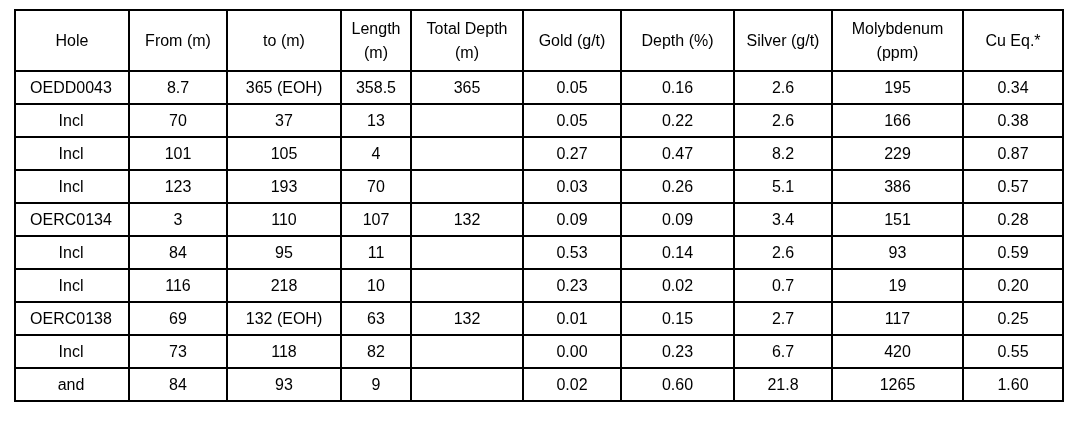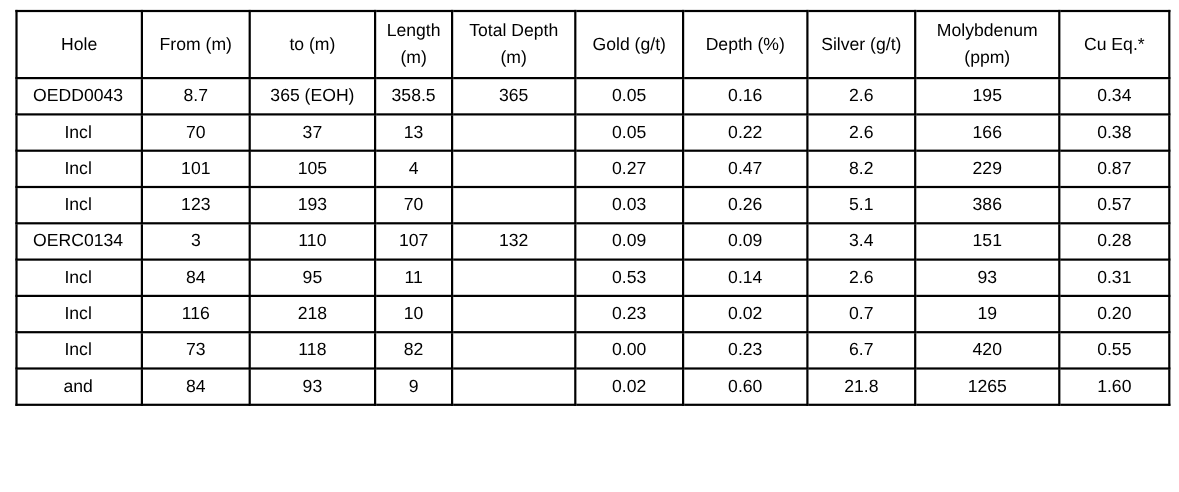--- a/index.html
+++ b/index.html
@@ -158,33 +158,45 @@
           <tr>
             <td class="hole-cell">Incl</td>
             <td>84</td>
             <td>95</td>
             <td>11</td>
             <td></td>
             <td>0.53</td>
             <td>0.14</td>
             <td>2.6</td>
             <td>93</td>
-            <td>0.31</td>
+            <td>0.59</td>
           </tr>
           <tr>
             <td class="hole-cell">Incl</td>
             <td>116</td>
             <td>218</td>
             <td>10</td>
             <td></td>
             <td>0.23</td>
             <td>0.02</td>
             <td>0.7</td>
             <td>19</td>
             <td>0.20</td>
+          </tr>
+          <tr>
+            <td class="hole-cell">OERC0138</td>
+            <td>69</td>
+            <td>132 (EOH)</td>
+            <td>63</td>
+            <td>132</td>
+            <td>0.01</td>
+            <td>0.15</td>
+            <td>2.7</td>
+            <td>117</td>
+            <td>0.25</td>
           </tr>
           <tr>
             <td class="hole-cell">Incl</td>
             <td>73</td>
             <td>118</td>
             <td>82</td>
             <td></td>
             <td>0.00</td>
             <td>0.23</td>
             <td>6.7</td>

